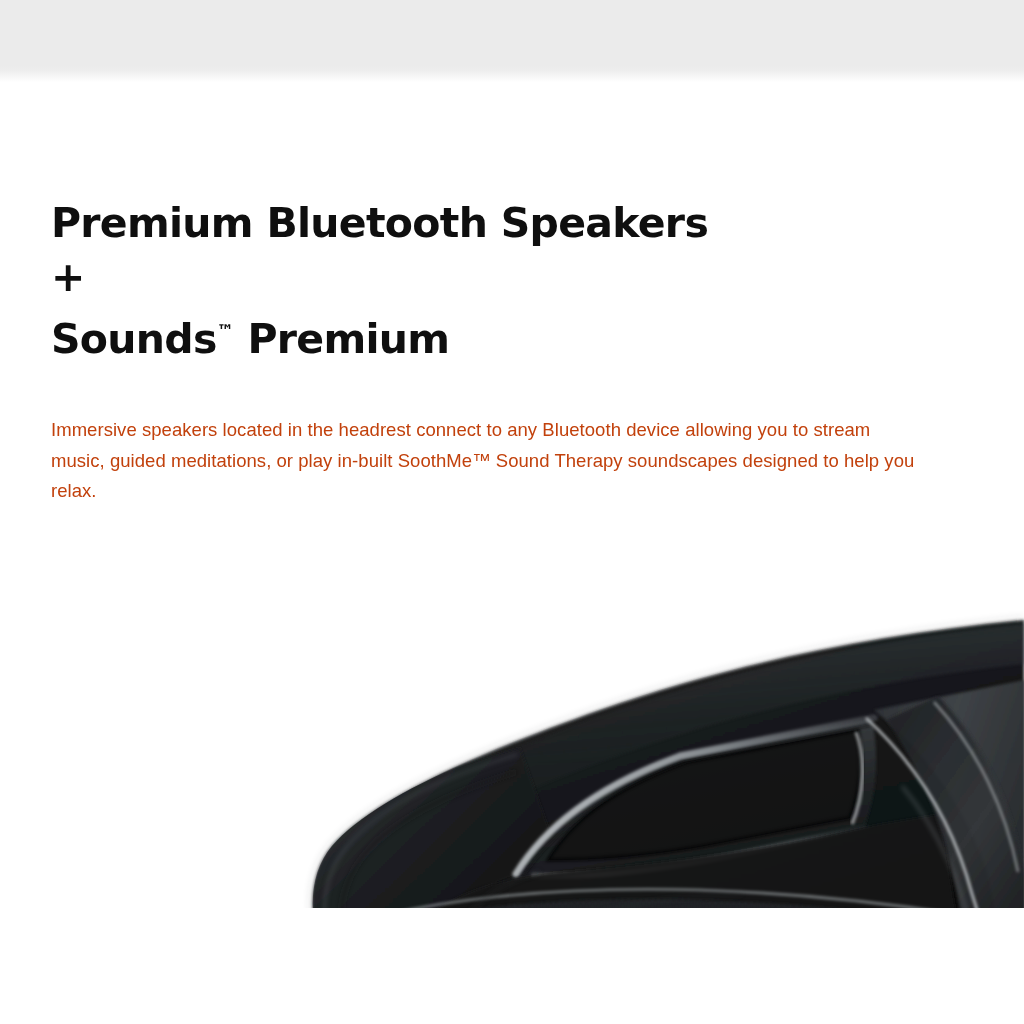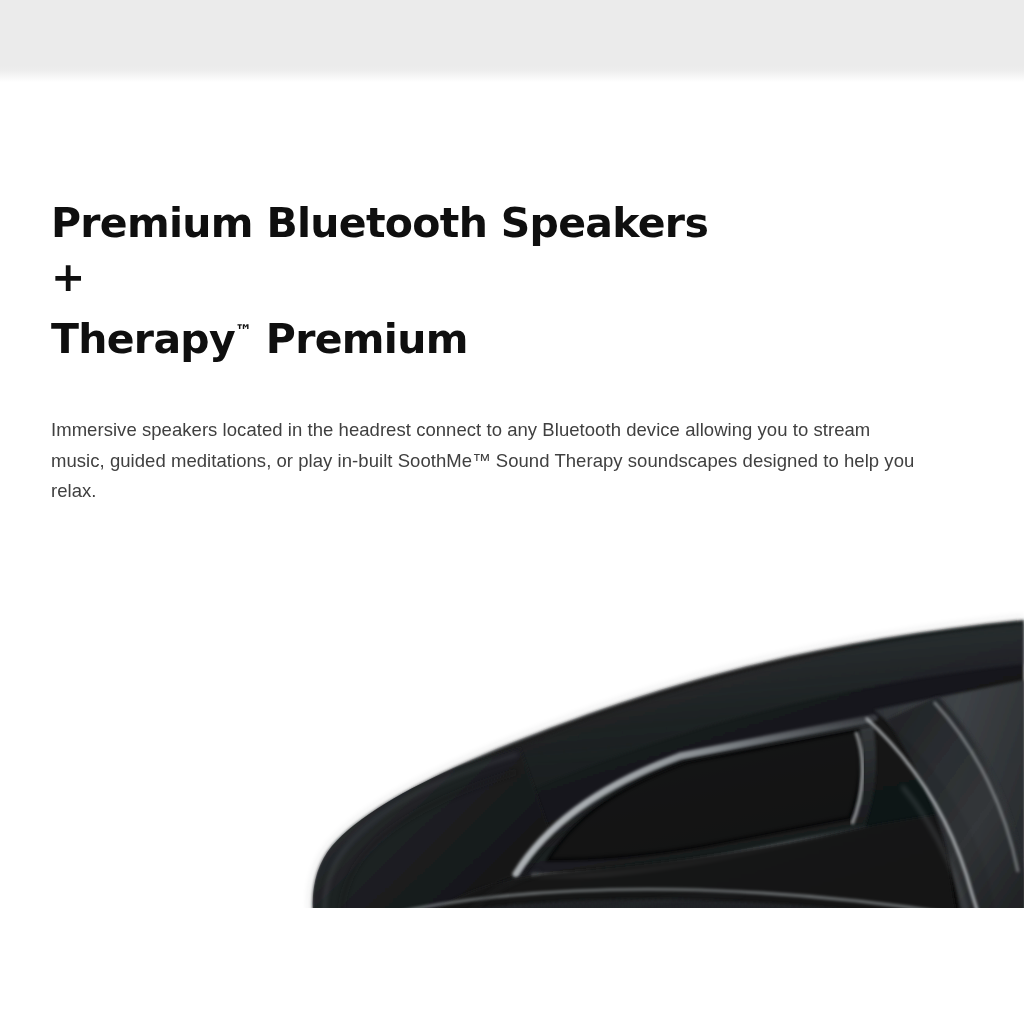--- a/index.html
+++ b/index.html
@@ -74,21 +74,21 @@
     margin-left: 0px;
   }
 
   .body-copy {
     margin: 0;
     padding-top: 49px;
     font-family: "Liberation Sans", sans-serif;
     font-size: 18.5px;
     line-height: 30.5px;
     font-weight: 400;
-    color: #404040;
+    color: #c2410c;
     max-width: 868px;
     letter-spacing: 0.05px;
   }
 
   
   .photo {
     position: absolute;
     left: 0;
     top: 560px;
     width: 1024px;
@@ -104,21 +104,21 @@
 </style>
 </head>
 <body>
 
 <div class="page">
 
   <div class="band-top"></div>
 
   <div class="content">
 
-    <h1 class="headline"><span>Premium Bluetooth Speakers +</span><br><span>Therapy</span><span class="tm">™</span><span> Premium</span></h1>
+    <h1 class="headline"><span>Premium Bluetooth Speakers +</span><br><span>Sounds</span><span class="tm">™</span><span> Premium</span></h1>
 
     <p class="body-copy">Immersive speakers located in the headrest connect to any Bluetooth device allowing you to stream music, guided meditations, or play in-built SoothMe™ Sound Therapy soundscapes designed to help you relax.</p>
   </div>
 
   <div class="photo">
     <svg viewBox="0 0 1024 380" xmlns="http://www.w3.org/2000/svg" aria-hidden="true">
       <defs>
 
         <linearGradient id="leatherMain" x1="0.15" y1="0" x2="0.85" y2="1">
           <stop offset="0%" stop-color="#2b2e31"></stop>

